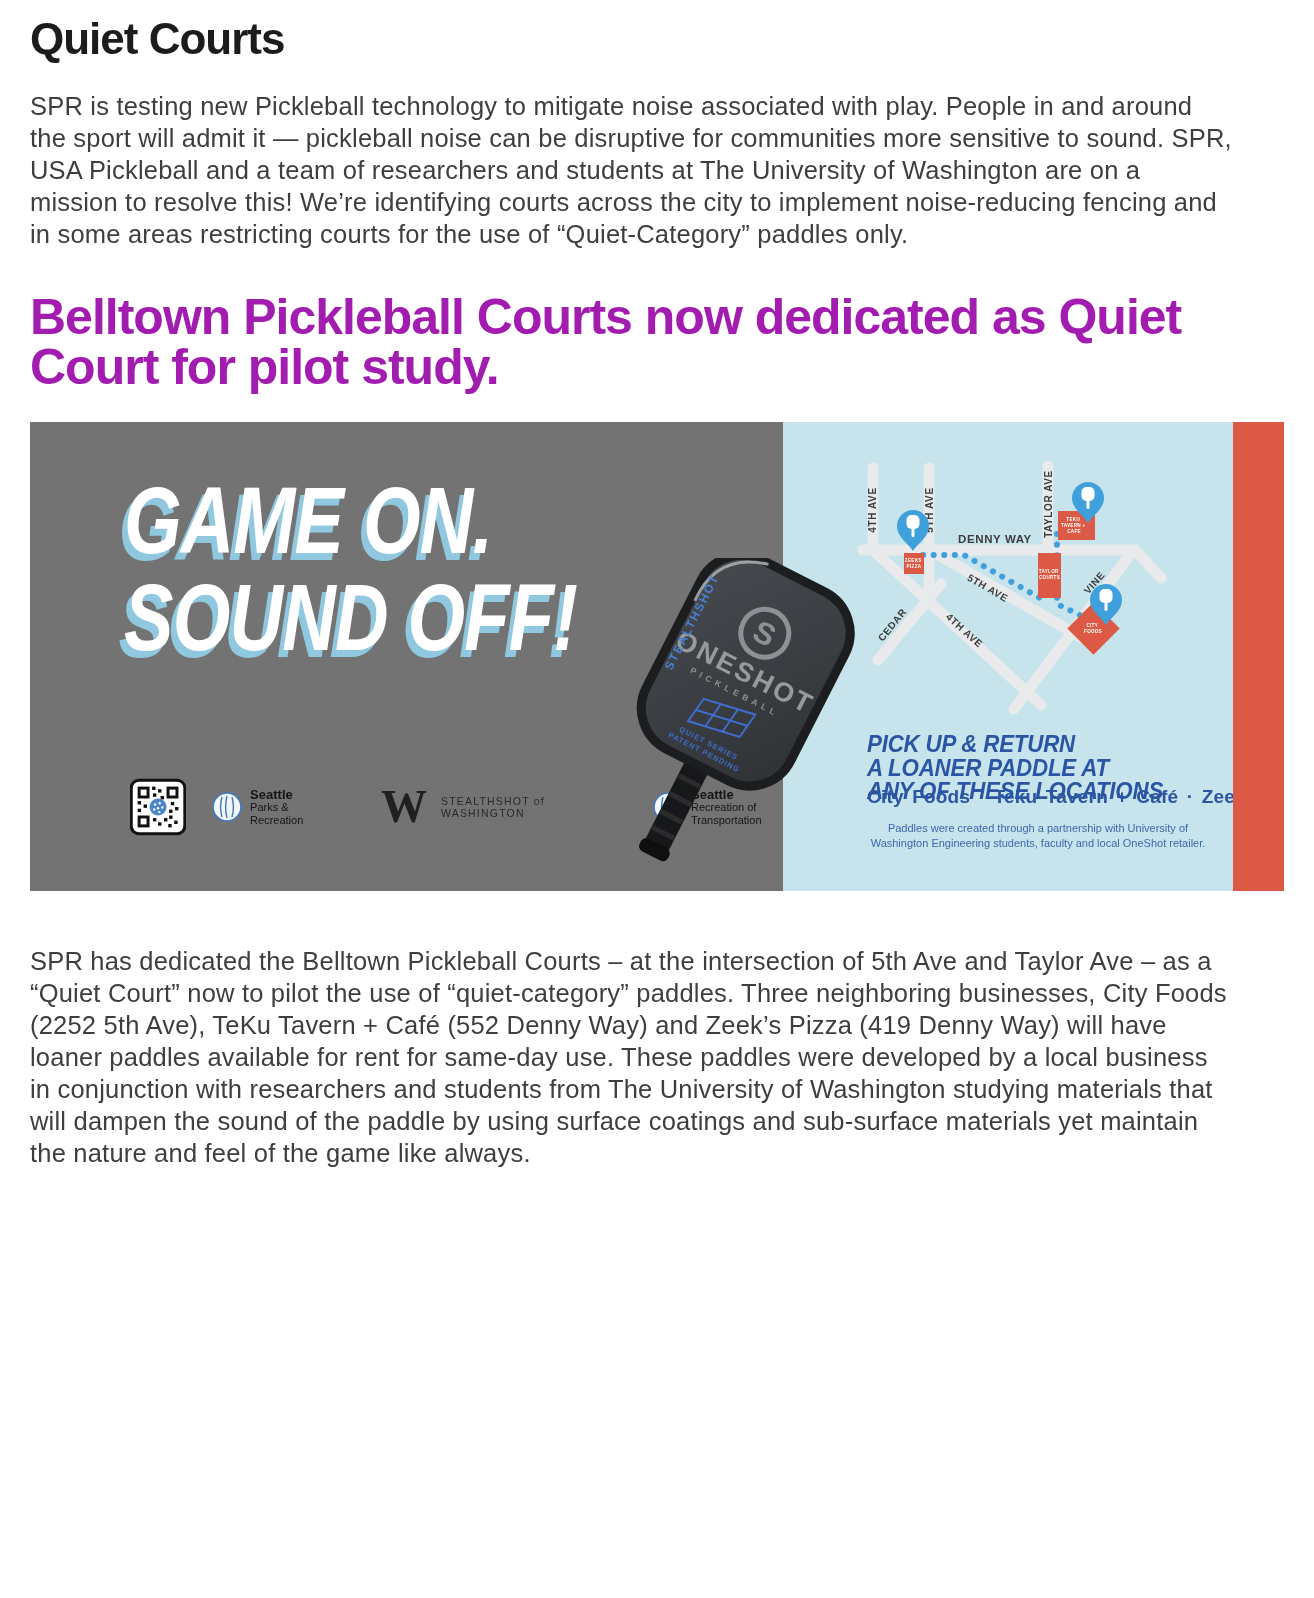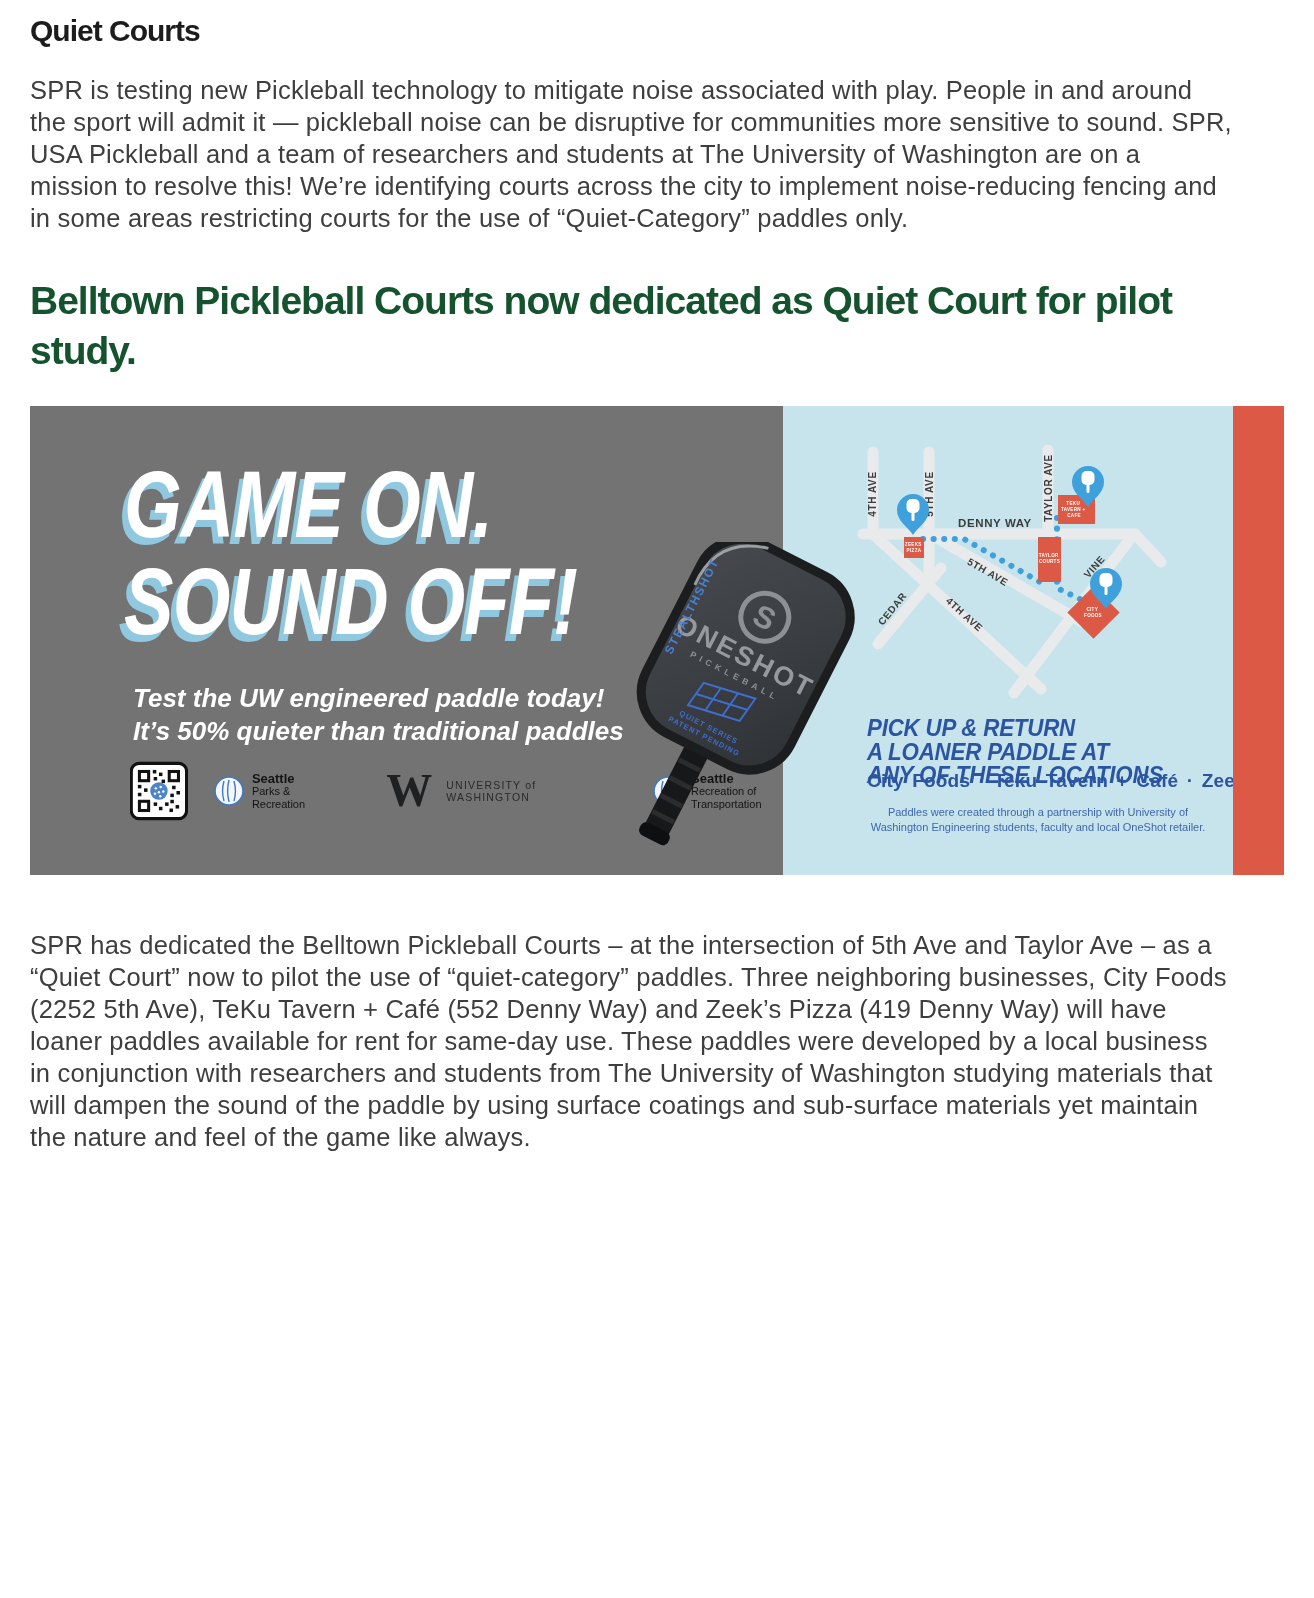--- a/index.html
+++ b/index.html
@@ -1,22 +1,22 @@
 <!DOCTYPE html>
 <html><head>
 <meta charset="utf-8">
 <style>
   html,body { margin:0; padding:0; background:#ffffff; }
   body { width:1314px; height:1598px; font-family:"Liberation Sans",sans-serif; color:#3E3E3E; position:relative; }
   .article { padding:0 30px; }
 
-  h1.title { margin:14px 0 0; font-size:30px; font-weight:800; color:#1C1C1C; letter-spacing:-1px; }
+  h1.title { margin:14px 0 0; font-size:44px; font-weight:800; color:#1C1C1C; letter-spacing:-1px; }
   p.body { margin:26px 0 0; font-size:25.5px; line-height:32px; letter-spacing:0.2px; max-width:1205px; }
   p.body.second { margin-top:54px; }
-  h2.subtitle { margin:42px 0 0; font-size:39px; line-height:50px; font-weight:800; color:#14532d; letter-spacing:-1px; max-width:1175px; }
+  h2.subtitle { margin:42px 0 0; font-size:50px; line-height:50px; font-weight:800; color:#a21caf; letter-spacing:-1px; max-width:1175px; }
 
   .banner { position:relative; margin:30px 0 0; width:1254px; height:469px; overflow:hidden; }
   .banner-left  { position:absolute; left:0;      top:0; width:753px; height:100%; background:#737373; }
   .banner-blue  { position:absolute; left:753px;  top:0; width:450px; height:100%; background:#C7E4EC; }
   .banner-strip { position:absolute; left:1203px; top:0; width:51px;  height:100%; background:#DC5A45; }
 
   .headline { position:absolute; left:94px; top:50px; font-style:italic; font-weight:800; font-size:95px; line-height:97px; color:#ffffff; letter-spacing:-1px; }
   .headline .line { display:block; transform:scaleX(0.78); transform-origin:0 50%; text-shadow:-7px 7px 0 #8FC8DF; white-space:nowrap; }
 
   .tagline { position:absolute; left:103px; top:276px; font-style:italic; font-weight:700; font-size:26px; line-height:33px; color:#ffffff; white-space:nowrap; }
@@ -51,24 +51,20 @@
   <p class="body">SPR is testing new Pickleball technology to mitigate noise associated with play. People in and around the sport will admit it — pickleball noise can be disruptive for communities more sensitive to sound. SPR, USA Pickleball and a team of researchers and students at The University of Washington are on a mission to resolve this! We’re identifying courts across the city to implement noise-reducing fencing and in some areas restricting courts for the use of “Quiet-Category” paddles only.</p>
 
   <h2 class="subtitle">Belltown Pickleball Courts now dedicated as Quiet Court for pilot study.</h2>
 
   <figure class="banner" style="margin-left:0">
 
     <div class="banner-left">
       <div class="headline">
         <span class="line">GAME ON.</span>
         <span class="line">SOUND OFF!</span>
-      </div>
-      <div class="tagline">
-        <div>Test the UW engineered paddle today!</div>
-        <div>It’s 50% quieter than traditional paddles</div>
       </div>
 
       <div class="logo-row">
 
         <svg class="qr" viewBox="0 0 66 66">
           <rect x="1.5" y="1.5" width="63" height="63" rx="9" fill="#ffffff" stroke="#111111" stroke-width="3.5"></rect>
           <g fill="#111111">
             <rect x="9" y="9" width="14" height="14"></rect>
               <rect x="43" y="9" width="14" height="14"></rect>
               <rect x="9" y="43" width="14" height="14"></rect>
@@ -113,21 +109,21 @@
             </g>
           </svg>
           <div class="logo-text">
             <b>Seattle</b>
             <span>Parks &amp; Recreation</span>
           </div>
         </div>
 
         <div class="uw">
           <span class="uw-w">W</span>
-          <span class="uw-text">UNIVERSITY of WASHINGTON</span>
+          <span class="uw-text">STEALTHSHOT of WASHINGTON</span>
         </div>
 
         <div class="logo dot">
           <svg class="seal" viewBox="0 0 30 30">
             <circle cx="15" cy="15" r="14" fill="#F3F7FB" stroke="#4179BE" stroke-width="1.6"></circle>
             <g stroke="#4179BE" stroke-width="1.4" fill="none">
               <path d="M10,5 C8,12 8,18 10,25"></path>
               <path d="M15,4 C13,12 13,18 15,26"></path>
               <path d="M20,5 C22,12 22,18 20,25"></path>
             </g>

